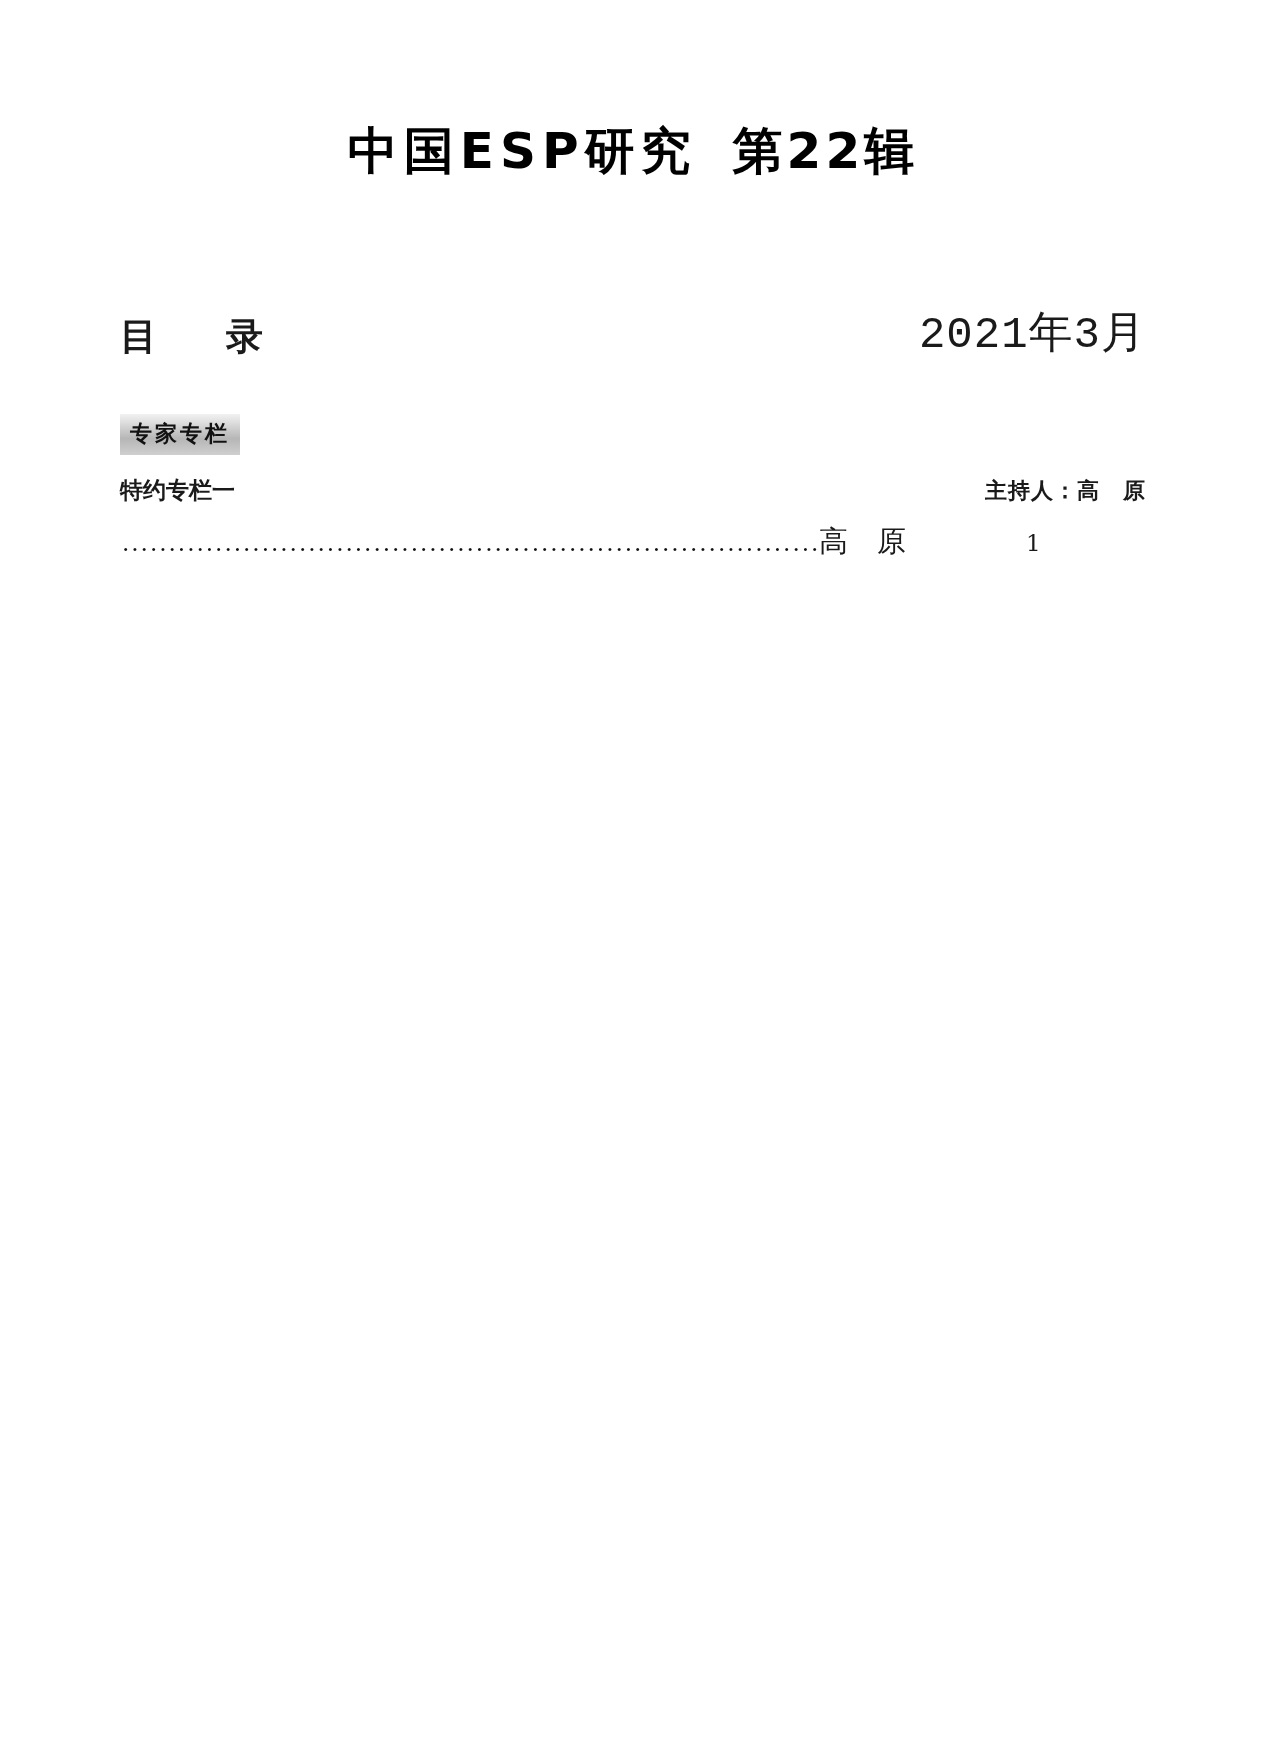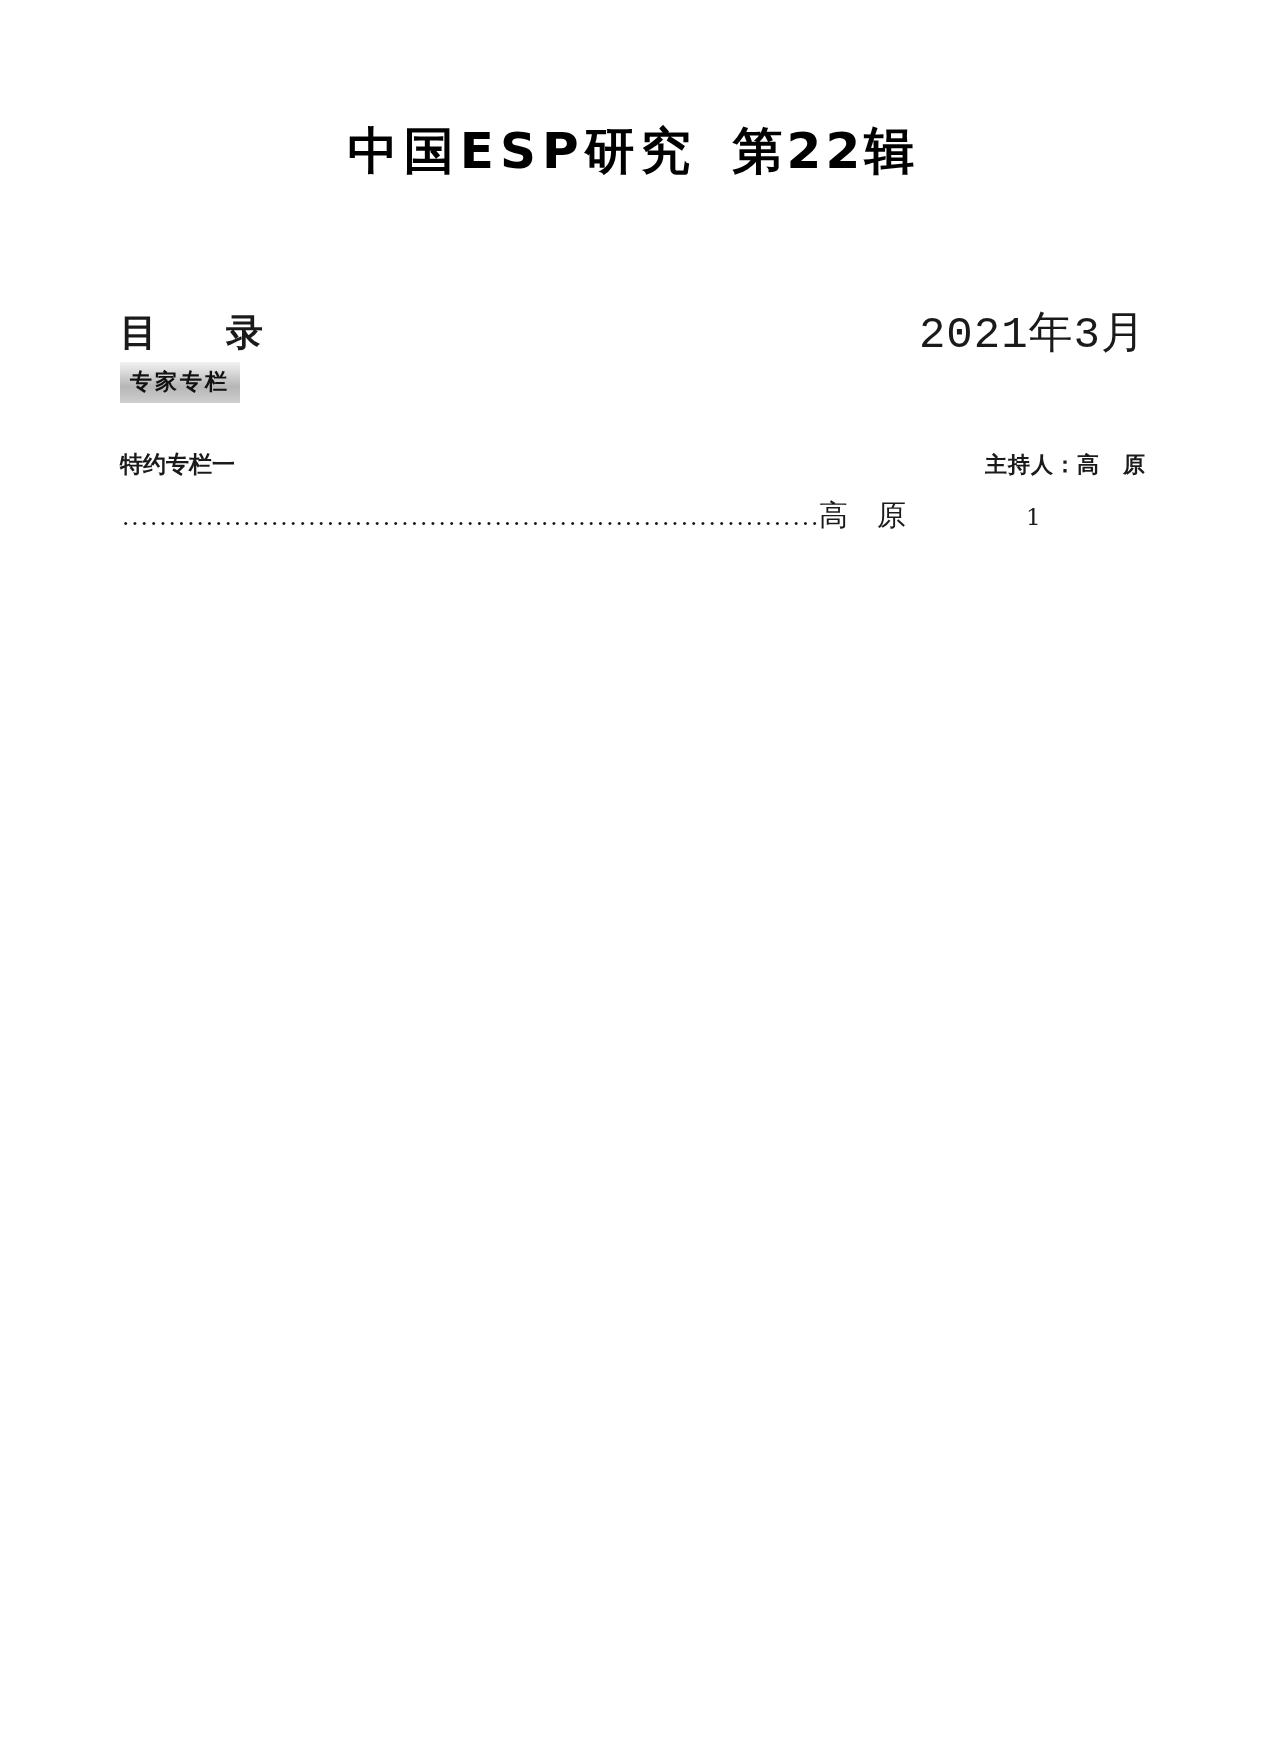--- a/index.html
+++ b/index.html
@@ -33,54 +33,55 @@
     color: #000;
   }
   .journal-title .vol {
     margin-left: 36px;
     letter-spacing: 4px;
   }
 
   
   .contents-header {
     display: flex;
-    align-items: center;
+    align-items: flex-end;
     justify-content: space-between;
     margin-top: 118px;
   }
   .contents-label {
     font-size: 37px;
     font-weight: bold;
     letter-spacing: 16px;
     font-family: "DejaVu Serif", "Liberation Serif", serif;
   }
   .issue-date {
     font-size: 44px;
     font-family: Liberation Mono, monospace;
     letter-spacing: 1px;
   }
 
   
   .section-band {
     display: inline-block;
+    margin-top: 52px;
     padding: 5px 10px 6px 10px;
     font-size: 22px;
     font-weight: bold;
     letter-spacing: 3px;
     color: #111;
     background: linear-gradient(to bottom, #f2f2f2 0%, #d9d9d9 25%, #b6b6b6 60%, #cfcfcf 100%);
     font-family: "DejaVu Sans", "Liberation Sans", sans-serif;
   }
 
   
   .column-head {
     display: flex;
     justify-content: space-between;
     align-items: baseline;
-    margin-top: 46px;
+    margin-top: 20px;
     font-size: 23px;
     font-weight: bold;
   }
   .column-head .host {
     font-size: 22px;
     letter-spacing: 1px;
   }
 
   
   .entry {

